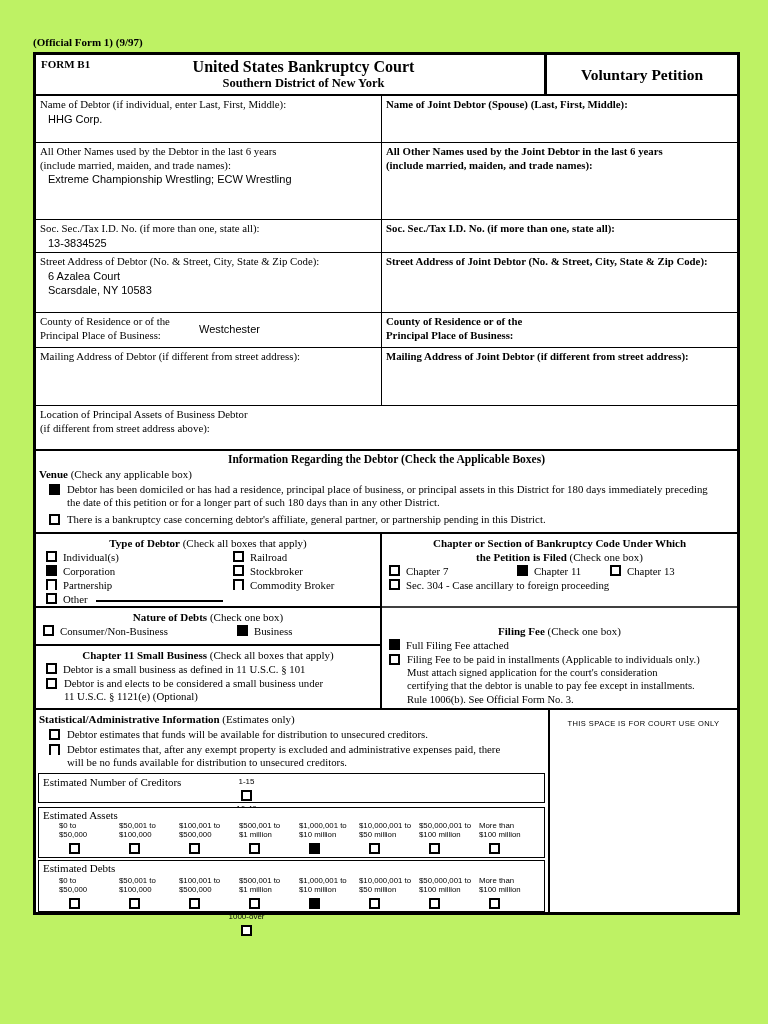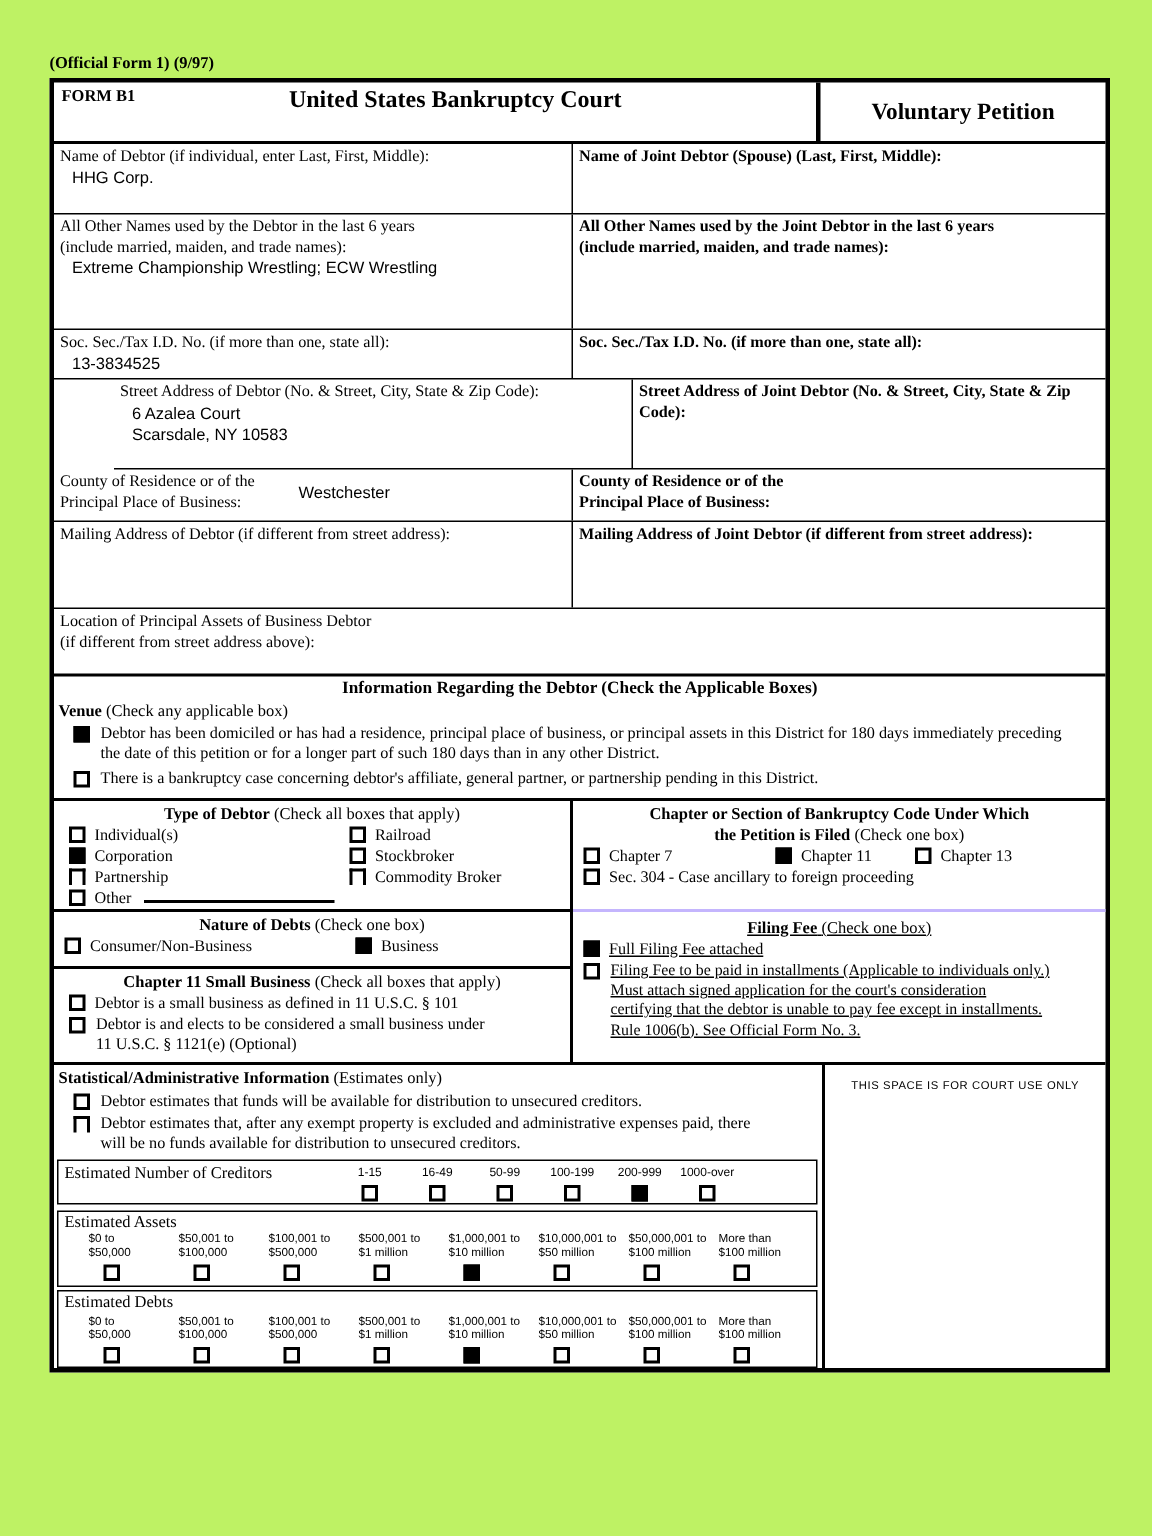--- a/index.html
+++ b/index.html
@@ -20,21 +20,21 @@
   .petition-box { width: 193px; flex: none; border-left: 3px solid #000; display: flex;
                   align-items: center; justify-content: center; font-weight: bold; font-size: 15.5px; }
 
   
   .tworow { display: flex; border-bottom: 1.5px solid #000; flex: none; }
   .lc { width: 346px; flex: none; border-right: 1.5px solid #000; padding: 2px 4px; position: relative; }
   .rc { flex: 1; padding: 2px 4px; font-weight: bold; }
   .lbl { font-size: 10.8px; line-height: 13.5px; }
   .val { font-family: "Liberation Sans", sans-serif; font-size: 11px; line-height: 14px; padding-left: 8px; }
   .r-name { height: 47px; } .r-other { height: 77px; } .r-ssn { height: 33px; }
-  .r-street { height: 60px; margin-left: 40px; } .r-county { height: 35px; } .r-mail { height: 58px; }
+  .r-street { height: 60px; } .r-county { height: 35px; } .r-mail { height: 58px; }
   .r-loc { height: 49px; border-bottom: 2.5px solid #000; padding: 2px 4px; }
   .county-val { position: absolute; left: 155px; top: 9px; }
 
   
   .cb { display: inline-block; width: 11px; height: 11px; border: 2px solid #000;
         background: #fff; flex: none; margin-top: 1px; }
   .cb.checked { background: #000; border-color: #000; }
   .cb.pb { border-bottom: none; }
   .cb.pb2 { border-bottom: none; border-right: none; }
 
@@ -46,22 +46,22 @@
   .vitem { display: flex; gap: 7px; padding-left: 13px; margin-top: 3px; font-size: 10.8px; line-height: 13.5px; }
   .vitem .vtext { width: 650px; }
 
   
   .mid { height: 174px; flex: none; display: flex; }
   .mid-left { width: 346px; flex: none; border-right: 2px solid #000; display: flex; flex-direction: column; }
   .mid-right { flex: 1; display: flex; flex-direction: column; }
   .box-type { height: 74px; border-bottom: 2px solid #000; padding-top: 2px; }
   .box-nature { height: 38px; border-bottom: 2px solid #000; padding-top: 2px; }
   .box-smallbiz { flex: 1; padding-top: 2px; }
-  .box-chapter { height: 74px; border-bottom: 2px solid #c4b5fd; padding-top: 2px; }
-  .box-filing { flex: 1; padding-top: 4px; text-decoration: underline; }
+  .box-chapter { height: 74px; border-bottom: 2px solid #404040; padding-top: 2px; }
+  .box-filing { flex: 1; padding-top: 16px; }
   .sec-title { text-align: center; font-size: 11px; line-height: 14px; }
   .item { display: flex; align-items: flex-start; gap: 6px; font-size: 10.8px; line-height: 14px; height: 14px; padding-left: 10px; }
   .ti-cols { display: flex; }
   .ti-c1 { width: 187px; flex: none; }
   .ti-c2 { flex: 1; }
   .other-line { display: inline-block; width: 148px; border-bottom: 2px solid #000; height: 10px; margin-left: 2px; }
   .ch-row { display: flex; font-size: 10.8px; line-height: 14.5px; }
   .ch-c1 { width: 128px; flex: none; } .ch-c2 { width: 93px; flex: none; } .ch-c3 { flex: 1; }
   .ch-item { display: flex; gap: 6px; padding-left: 7px; align-items: flex-start; }
   .nd-row { display: flex; font-size: 10.8px; line-height: 15px; }
@@ -72,21 +72,21 @@
   
   .bottom { flex: 1; border-top: 2.5px solid #000; display: flex; }
   .stat-left { width: 512px; flex: none; display: flex; flex-direction: column; padding-top: 2px; }
   .court-box { flex: 1; border-left: 2px solid #000; padding-top: 9px; text-align: center;
                font-family: "Liberation Sans", sans-serif; font-size: 7.5px; letter-spacing: 0.4px; }
   .stat-head { font-size: 11px; padding-left: 3px; line-height: 14px; }
   .sitem { display: flex; gap: 7px; padding-left: 13px; margin-top: 2px; font-size: 10.8px; line-height: 13.2px; }
   .sub-box { border: 1.5px solid #000; margin: 0 3px 0 2px; background: #fff; }
   .cred-box { height: 30px; margin-top: 3px; display: flex; }
   .cred-label { width: 185px; flex: none; font-size: 11px; padding: 2px 0 0 4px; }
-  .cred-cols { display: flex; }
+  .cred-cols { display: flex; flex-direction: column; }
   .ccol { width: 45px; flex: none; display: flex; flex-direction: column; align-items: center;
           font-family: "Liberation Sans", sans-serif; font-size: 8px; padding-top: 3px; gap: 3px; }
   .assets-box { height: 51px; margin-top: 4px; }
   .debts-box { flex: 1; margin-top: 2px; }
   .range-label { font-size: 11px; padding: 1px 0 0 4px; }
   .rcols { display: flex; padding-left: 20px; }
   .rcol { width: 60px; flex: none; font-family: "Liberation Sans", sans-serif; font-size: 7.8px; line-height: 9.5px; }
   .rcol .cb { margin-top: 3px; margin-left: 10px; }
 </style>
 </head>
@@ -95,20 +95,21 @@
 <div class="page">
 
   <div class="official-line">(Official Form 1) (9/97)</div>
 
   <div class="form">
 
     <div class="header-row">
       <div class="header-main">
         <div class="form-id">FORM B1</div>
         <div class="court-title">United States Bankruptcy Court</div>
+        <div class="court-district">Southern District of New York</div>
       </div>
       <div class="petition-box">
         <span>Voluntary Petition</span>
       </div>
     </div>
 
     <div class="tworow r-name">
       <div class="lc">
         <div class="lbl">Name of Debtor (if individual, enter Last, First, Middle):</div>
         <div class="val">HHG Corp.</div>

